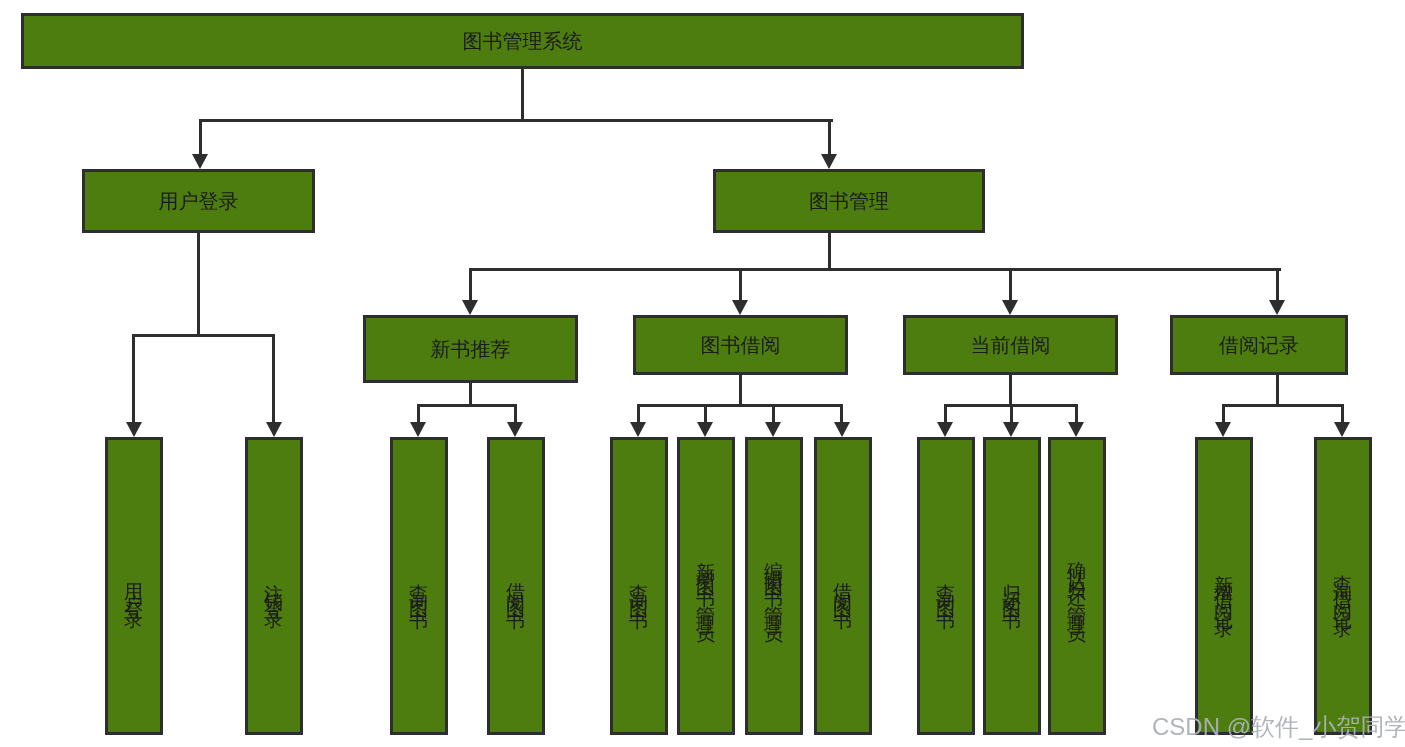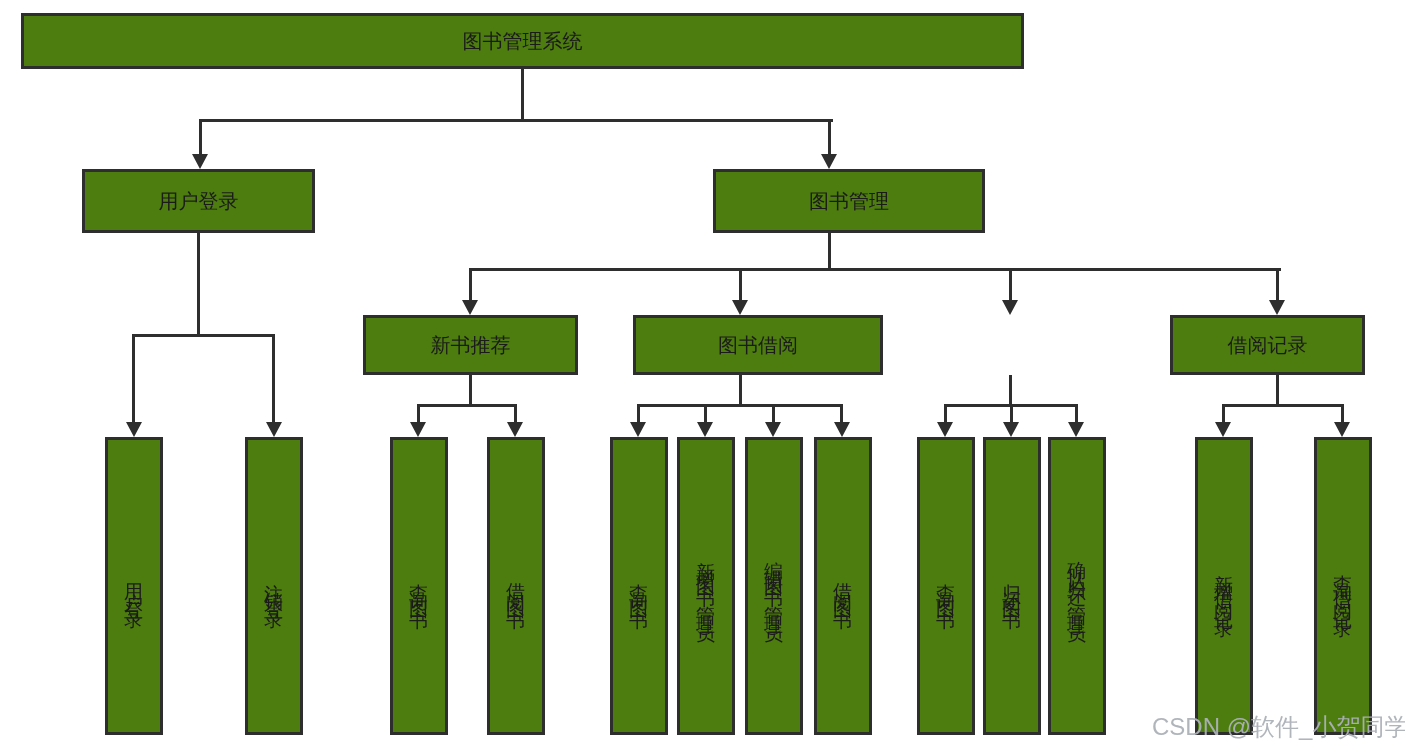--- a/index.html
+++ b/index.html
@@ -55,23 +55,24 @@
   <div class="line" style="left:469px; top:268px; width:812px; height:3px;"></div>
   <div class="line" style="left:469px; top:268px; width:3px; height:34px;"></div>
   <div class="line" style="left:739px; top:268px; width:3px; height:34px;"></div>
   <div class="line" style="left:1009px; top:268px; width:3px; height:34px;"></div>
   <div class="line" style="left:1276px; top:268px; width:3px; height:34px;"></div>
   <div class="arrow" style="left:462px; top:300px;"></div>
   <div class="arrow" style="left:732px; top:300px;"></div>
   <div class="arrow" style="left:1002px; top:300px;"></div>
   <div class="arrow" style="left:1269px; top:300px;"></div>
 
-  <div class="box" style="left:363px; top:315px; width:215px; height:60px;">新书推荐</div>
-  <div class="box" style="left:633px; top:315px; width:250px; height:60px;">图书借阅</div>
-  <div class="box" style="left:1170px; top:315px; width:195px; height:60px;">借阅记录</div>
+  <div class="box" style="left:363px; top:315px; width:215px; height:68px;">新书推荐</div>
+  <div class="box" style="left:633px; top:315px; width:215px; height:60px;">图书借阅</div>
+  <div class="box" style="left:903px; top:315px; width:215px; height:60px;">当前借阅</div>
+  <div class="box" style="left:1170px; top:315px; width:178px; height:60px;">借阅记录</div>
 
   <div class="line" style="left:469px; top:375px; width:3px; height:32px;"></div>
   <div class="line" style="left:417px; top:404px; width:100px; height:3px;"></div>
   <div class="line" style="left:417px; top:404px; width:3px; height:20px;"></div>
   <div class="line" style="left:514px; top:404px; width:3px; height:20px;"></div>
   <div class="arrow" style="left:410px; top:422px;"></div>
   <div class="arrow" style="left:507px; top:422px;"></div>
 
   <div class="line" style="left:739px; top:375px; width:3px; height:32px;"></div>
   <div class="line" style="left:637px; top:404px; width:206px; height:3px;"></div>

